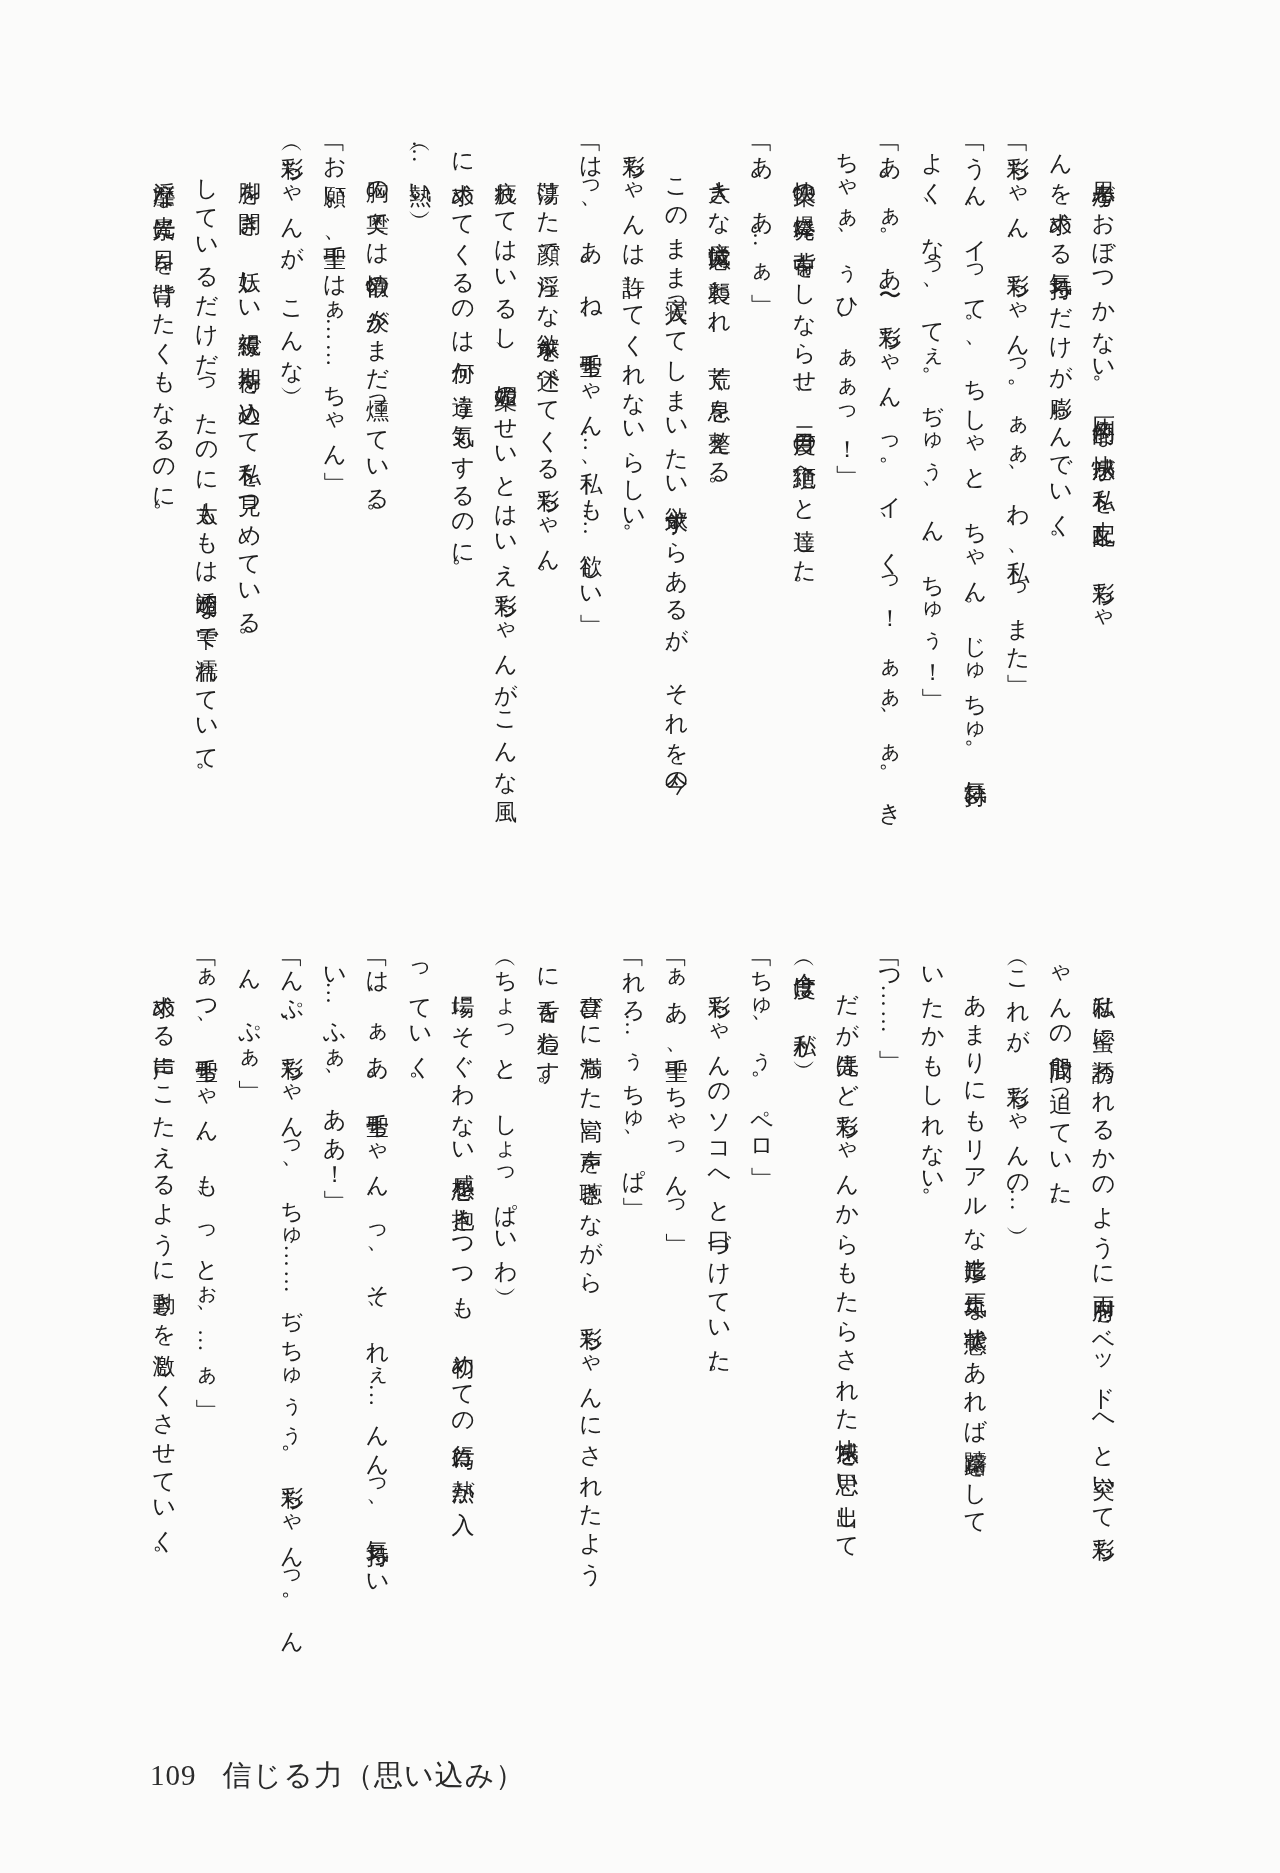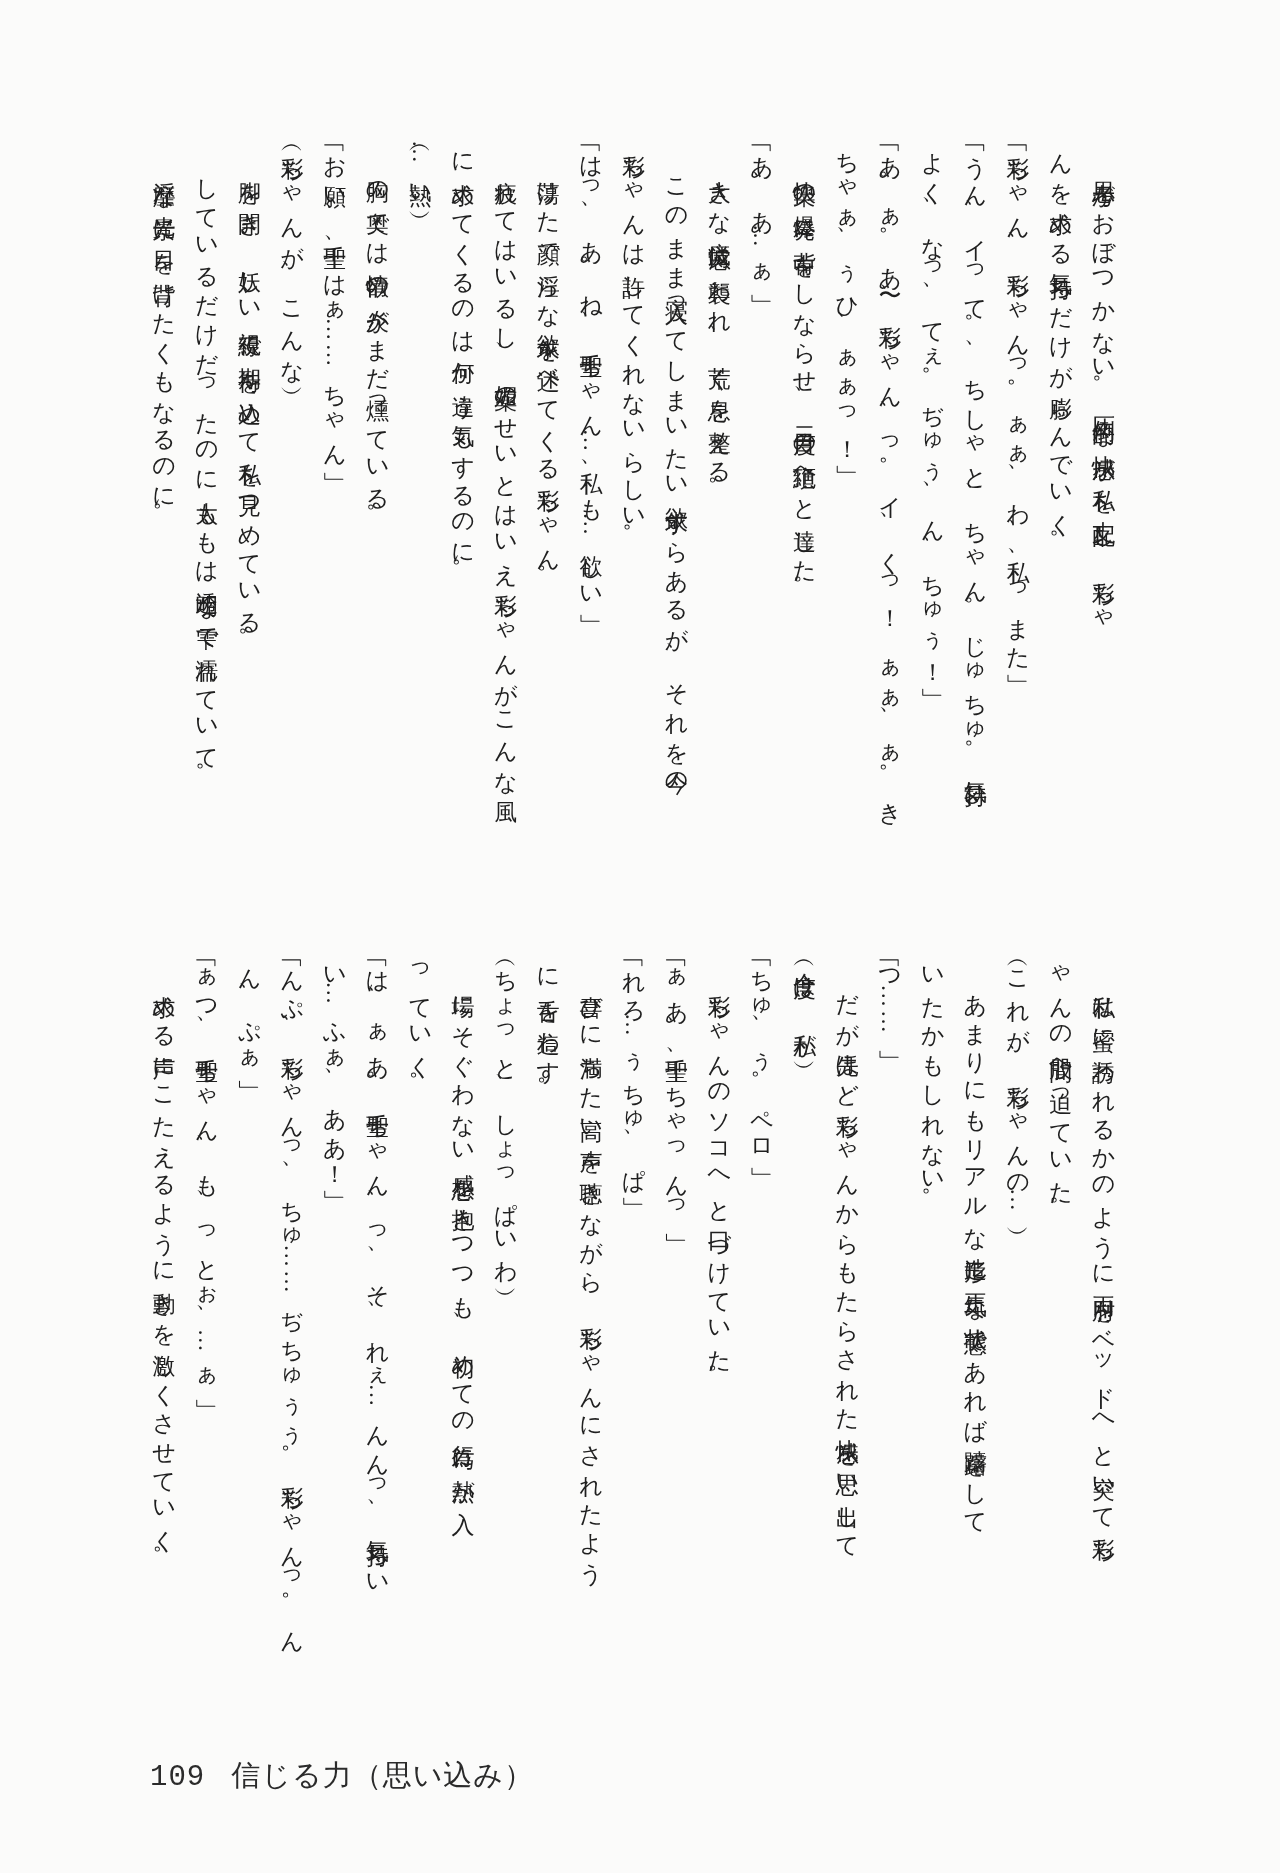--- a/index.html
+++ b/index.html
@@ -30,21 +30,21 @@
   }
   .text-block .line {
     white-space: nowrap;
   }
   .upper { top: 137px; }
   .lower { top: 952px; }
   .footer {
     position: absolute;
     left: 150px;
     top: 1756px;
-    font-family: Liberation Mono, monospace;
+    font-family: Liberation Serif, serif;
     font-size: 29px;
     color: #2b2b2b;
     letter-spacing: 1px;
   }
   .footer .page-number {
     margin-right: 0.9em;
   }
 </style>
 </head>
 <body>

